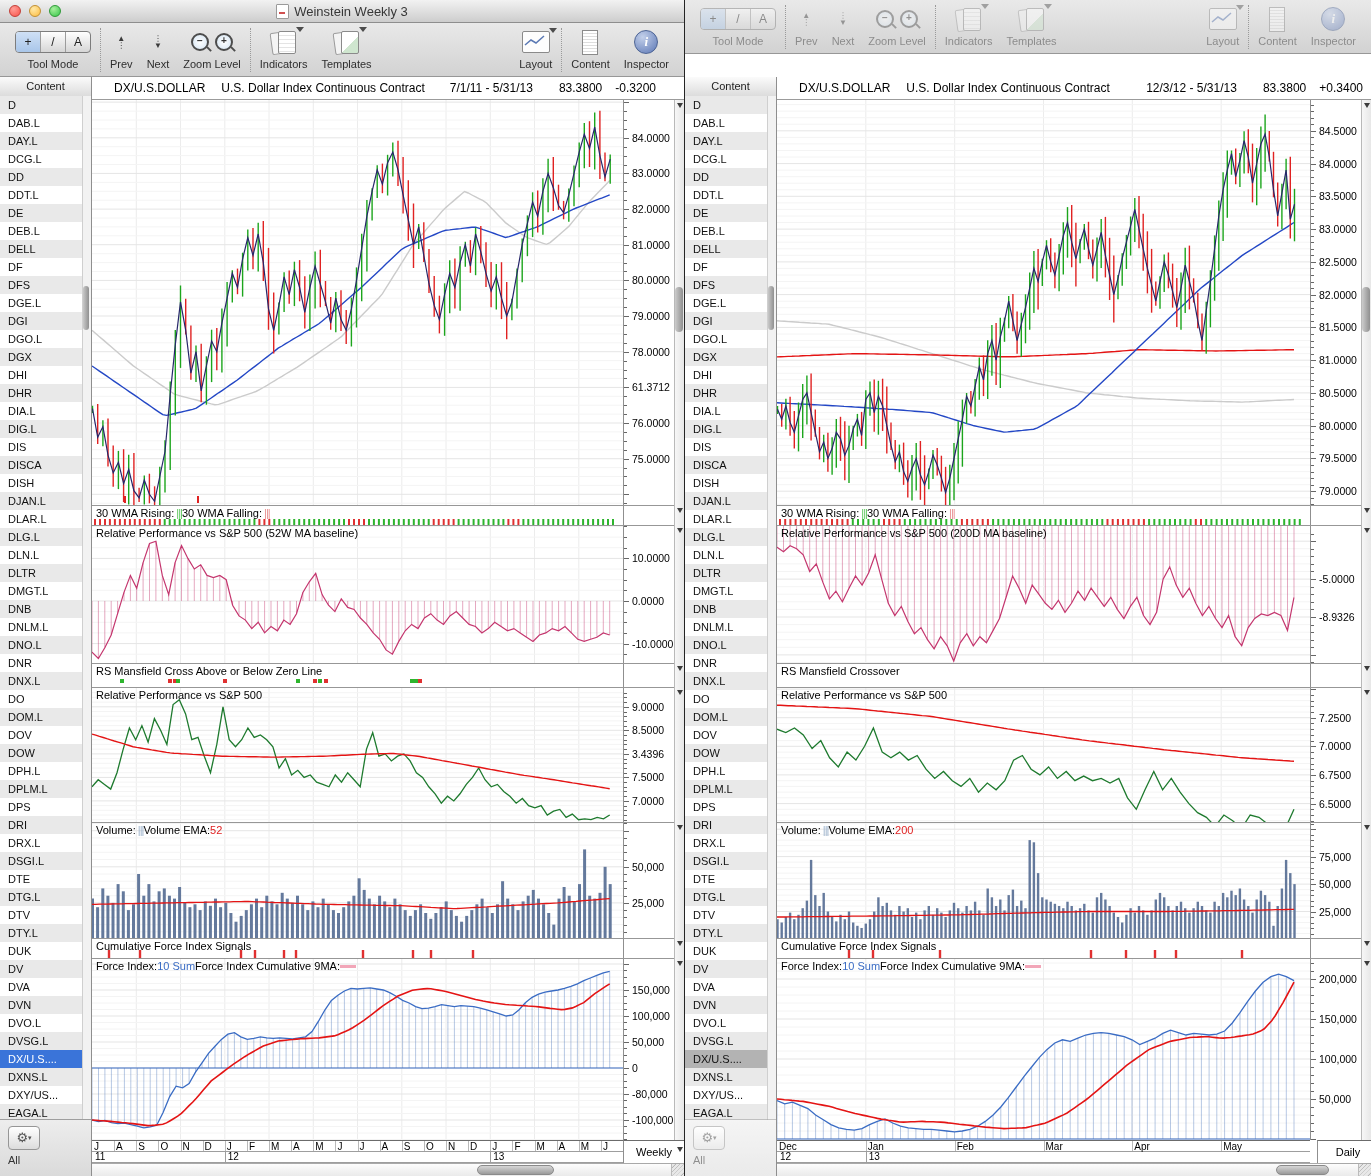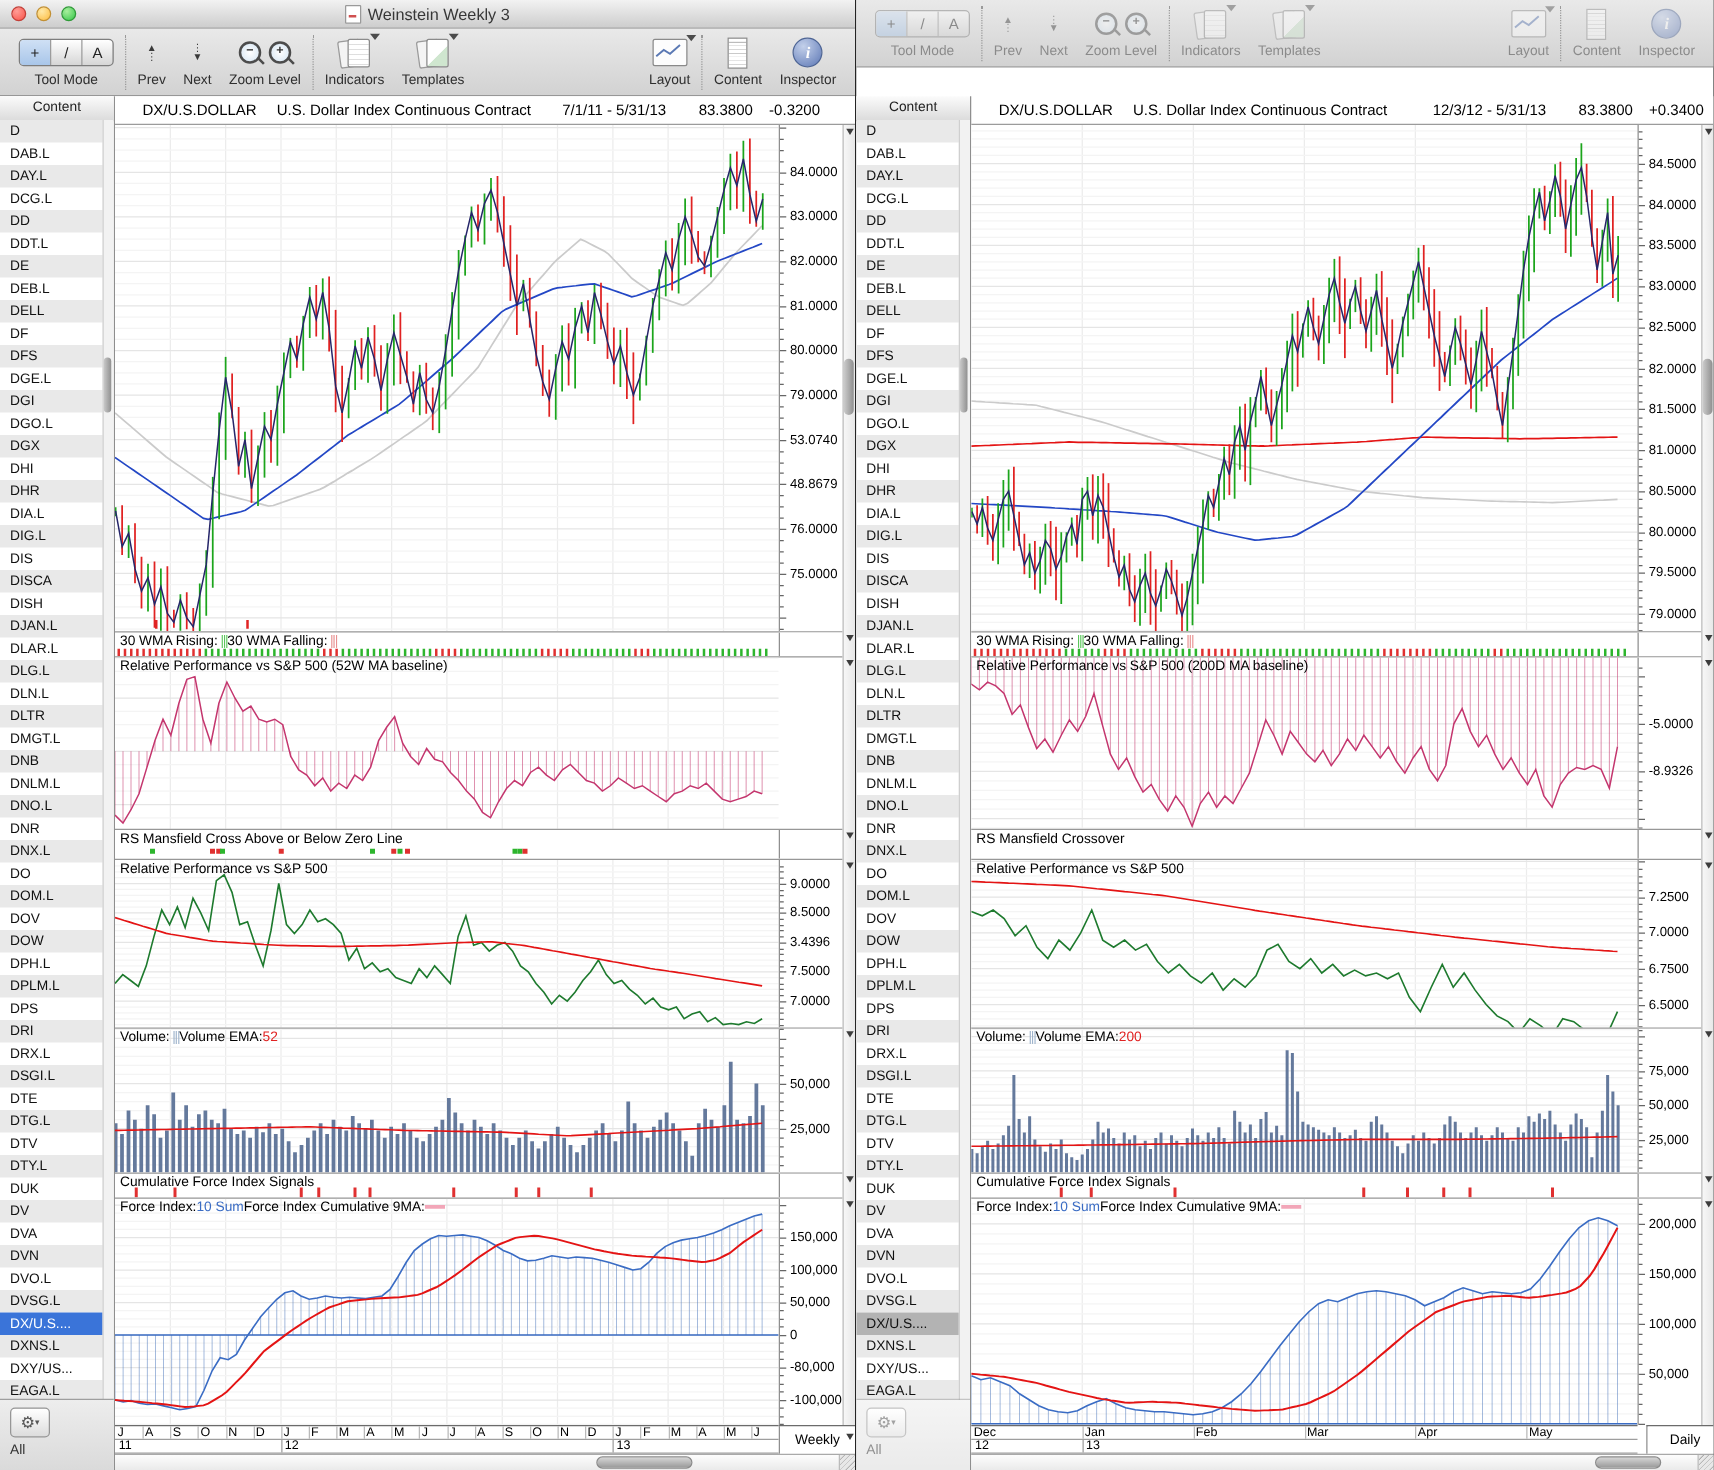--- a/index.html
+++ b/index.html
@@ -477,22 +477,22 @@
           <div class="gdash" style="top: 29px; width: 3px;"></div>
           <div class="gdash" style="top: 20px; width: 3px;"></div>
           <div class="gdash" style="top: 11px; width: 3px;"></div>
           <div class="gdash" style="top: 2px; width: 5px;"></div>
           <span class="glab" style="top: 32px;">84.0000</span>
           <span class="glab" style="top: 67px;">83.0000</span>
           <span class="glab" style="top: 103px;">82.0000</span>
           <span class="glab" style="top: 139px;">81.0000</span>
           <span class="glab" style="top: 174px;">80.0000</span>
           <span class="glab" style="top: 210px;">79.0000</span>
-          <span class="glab" style="top: 246px;">53.0740</span>
-          <span class="glab" style="top: 281px;">48.8679</span>
+          <span class="glab" style="top: 246px;">78.0000</span>
+          <span class="glab" style="top: 281px;">61.3712</span>
           <span class="glab" style="top: 317px;">76.0000</span>
           <span class="glab" style="top: 353px;">75.0000</span>
         </div>
       </div>
       <div class="panel bt" style="left: 92px; top: 505px; width: 582px; height: 20px;">
         <div class="phead"><span>30 WMA Rising:</span><span class="samp-g"> |||</span><span>30 WMA Falling:</span><span class="samp-r"> |||</span></div>
         <svg width="531" height="8" class="plot" style="top: 12px;">
           <line x1="3.0" y1="1" x2="3.0" y2="7" stroke="#e03030" stroke-width="2"></line>
           <line x1="8.0" y1="1" x2="8.0" y2="7" stroke="#e03030" stroke-width="2"></line>
           <line x1="13.0" y1="1" x2="13.0" y2="7" stroke="#e03030" stroke-width="2"></line>
@@ -705,20 +705,38 @@
           <line x1="479.4" y1="106.9" x2="479.4" y2="74.96296296296296" stroke="rgba(196,54,110,0.55)" stroke-width="0.8"></line>
           <line x1="485.8" y1="113.3" x2="485.8" y2="74.96296296296296" stroke="rgba(196,54,110,0.55)" stroke-width="0.8"></line>
           <line x1="492.2" y1="115.4" x2="492.2" y2="74.96296296296296" stroke="rgba(196,54,110,0.55)" stroke-width="0.8"></line>
           <line x1="498.6" y1="113.3" x2="498.6" y2="74.96296296296296" stroke="rgba(196,54,110,0.55)" stroke-width="0.8"></line>
           <line x1="504.9" y1="111.2" x2="504.9" y2="74.96296296296296" stroke="rgba(196,54,110,0.55)" stroke-width="0.8"></line>
           <line x1="511.3" y1="106.9" x2="511.3" y2="74.96296296296296" stroke="rgba(196,54,110,0.55)" stroke-width="0.8"></line>
           <line x1="517.7" y1="109.0" x2="517.7" y2="74.96296296296296" stroke="rgba(196,54,110,0.55)" stroke-width="0.8"></line>
           <path d="M0.0 126.1L6.4 132.5L12.8 121.8L19.2 109.0L25.6 87.7L32.0 66.4L38.4 49.4L44.7 62.2L51.1 36.6L57.5 17.5L63.9 15.3L70.3 49.4L76.7 68.6L83.1 36.6L89.5 19.6L95.9 32.4L102.3 43.0L108.7 38.8L115.0 49.4L121.4 51.5L127.8 49.4L134.2 53.7L140.6 79.2L147.0 89.9L153.4 94.1L159.8 102.6L166.2 96.3L172.6 106.9L179.0 100.5L185.4 104.8L191.8 94.1L198.1 98.4L204.5 87.7L210.9 66.4L217.3 55.8L223.7 47.3L230.1 68.6L236.5 79.2L242.9 85.6L249.3 72.8L255.7 81.4L262.1 83.5L268.4 92.0L274.8 98.4L281.2 106.9L287.6 113.3L294.0 123.9L300.4 128.2L306.8 115.4L313.2 104.8L319.6 98.4L326.0 102.6L332.4 92.0L338.8 87.7L345.1 94.1L351.5 98.4L357.9 89.9L364.3 85.6L370.7 92.0L377.1 98.4L383.5 100.5L389.9 106.9L396.3 102.6L402.7 96.3L409.1 100.5L415.5 104.8L421.9 102.6L428.2 106.9L434.6 111.2L441.0 115.4L447.4 109.0L453.8 106.9L460.2 102.6L466.6 104.8L473.0 100.5L479.4 106.9L485.8 113.3L492.2 115.4L498.6 113.3L504.9 111.2L511.3 106.9L517.7 109.0" fill="none" stroke="#c4366e" stroke-width="1.2"></path>
         </svg>
         <div class="phead"><span>Relative Performance vs S&amp;P 500 (52W MA baseline)</span></div>
+        <div class="gutter" style="left: 531px; width: 51px;">
+          <div class="gdash" style="top: 128px; width: 3px;"></div>
+          <div class="gdash" style="top: 118px; width: 5px;"></div>
+          <div class="gdash" style="top: 107px; width: 3px;"></div>
+          <div class="gdash" style="top: 96px; width: 3px;"></div>
+          <div class="gdash" style="top: 86px; width: 3px;"></div>
+          <div class="gdash" style="top: 75px; width: 5px;"></div>
+          <div class="gdash" style="top: 64px; width: 3px;"></div>
+          <div class="gdash" style="top: 54px; width: 3px;"></div>
+          <div class="gdash" style="top: 43px; width: 3px;"></div>
+          <div class="gdash" style="top: 32px; width: 5px;"></div>
+          <div class="gdash" style="top: 22px; width: 3px;"></div>
+          <div class="gdash" style="top: 11px; width: 3px;"></div>
+          <div class="gdash" style="top: 0px; width: 3px;"></div>
+          <span class="glab" style="top: 26px;">10.0000</span>
+          <span class="glab" style="top: 69px;">0.0000</span>
+          <span class="glab" style="top: 112px;">-10.0000</span>
+        </div>
       </div>
       <div class="panel bt" style="left: 92px; top: 663px; width: 582px; height: 24px;">
         <div class="phead"><span>RS Mansfield Cross Above or Below Zero Line</span></div>
         <svg width="531" height="24" class="plot">
           <rect x="28" y="15" width="4" height="4" fill="#2db52d"></rect>
           <rect x="76" y="15" width="4" height="4" fill="#e03030"></rect>
           <rect x="81" y="15" width="4" height="4" fill="#e03030"></rect>
           <rect x="84" y="15" width="4" height="4" fill="#2db52d"></rect>
           <rect x="131" y="15" width="4" height="4" fill="#e03030"></rect>
           <rect x="204" y="15" width="4" height="4" fill="#2db52d"></rect>

